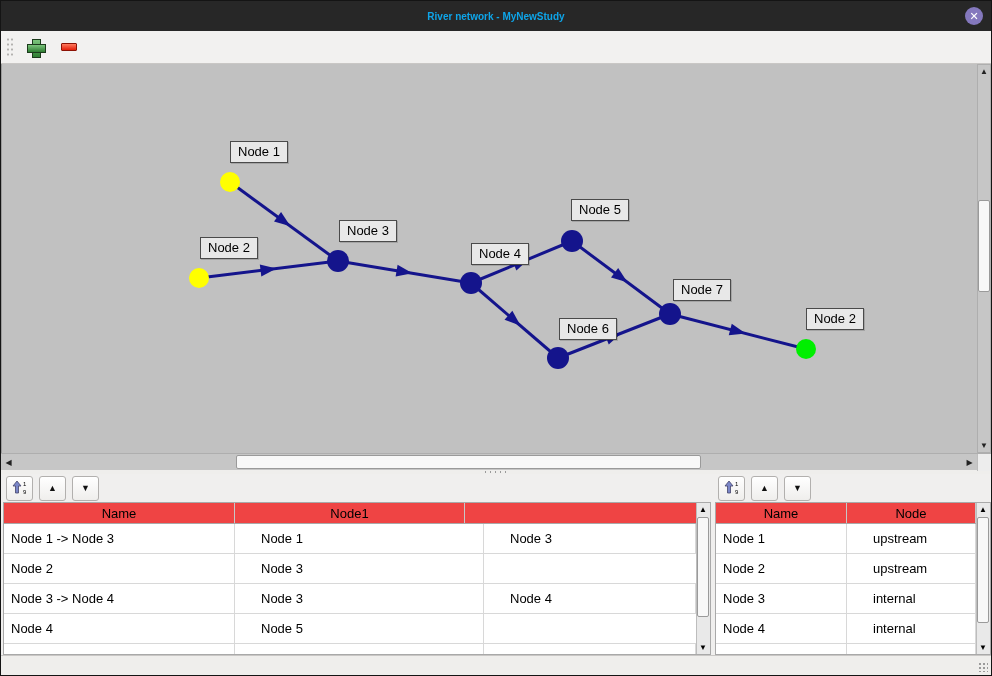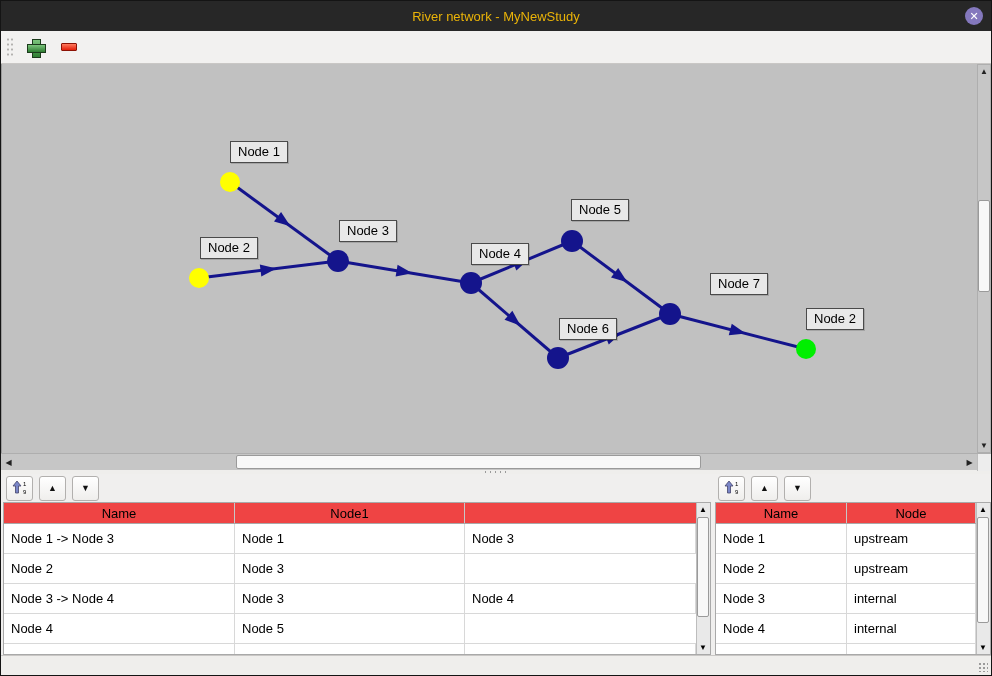--- a/index.html
+++ b/index.html
@@ -1,21 +1,21 @@
 <!DOCTYPE html>
 <html><head>
 <meta charset="utf-8">
 <style>
   * { margin:0; padding:0; box-sizing:border-box; }
   html,body { width:992px; height:676px; font-family:"Liberation Sans", sans-serif; }
   .window { width:992px; height:676px; border:1px solid #141414; background:#f0efee; display:flex; flex-direction:column; overflow:hidden; }
 
   
   .titlebar { height:30px; background:#272727; display:flex; align-items:center; justify-content:center; position:relative; flex:0 0 auto; }
-  .titlebar .title { color:#eab308; font-size:13px; font-weight:normal; }
+  .titlebar .title { color:#0ea5e9; font-size:10px; font-weight:bold; }
   .close-btn { position:absolute; right:8px; top:6px; width:18px; height:18px; border-radius:50%; background:#8478bd; color:#fff; font-size:11px; line-height:18px; text-align:center; cursor:default; }
 
   
   .main-toolbar { height:33px; background:#f2f1f0; border-bottom:1px solid #c9c7c5; display:flex; align-items:center; flex:0 0 auto; position:relative; }
   .tb-handle { width:8px; height:20px; margin:0 8px 0 5px;
     background-image:radial-gradient(circle, #b3b1af 1px, transparent 1.2px);
     background-size:4px 5px; }
   .tb-btn { width:26px; height:26px; display:flex; align-items:center; justify-content:center; margin-right:8px; }
   .icon-plus { position:relative; width:17px; height:17px; }
   .icon-plus:before { content:""; position:absolute; left:5px; top:0; width:7px; height:17px; background:linear-gradient(#7cc47c,#2e7d32); border:1px solid #1c3b1c; }
@@ -51,21 +51,21 @@
   .panel-right { width:276px; }
   .mini-toolbar { height:28px; display:flex; align-items:center; gap:6px; padding:1px 0 1px 3px; }
   .mini-btn { width:27px; height:25px; border:1px solid #b2b0ae; border-radius:3px; background:linear-gradient(#ffffff,#efeeec); display:flex; align-items:center; justify-content:center; font-size:9px; color:#111; }
 
   
   .tablewrap { display:flex; flex:1; border:1px solid #a9a9a9; background:#fff; overflow:hidden; }
   .table { flex:1; display:flex; flex-direction:column; overflow:hidden; }
   .tr-head { display:grid; background:#ef4444; border-bottom:1px solid #a9a9a9; height:21px; flex:0 0 auto; }
   .th { font-size:13px; color:#000; display:flex; align-items:center; justify-content:center; border-right:1px solid #c7c7c7; }
   .tbody { display:flex; flex-direction:column; }
-  .tr { display:grid; height:30px; border-bottom:1px solid #d8d8d8; background:#fff; flex:0 0 auto; }
+  .tr { display:grid; height:30px; border-bottom:1px solid #d8d8d8; background:#fff; flex:0 0 auto;gap:19px; }
   .td { font-size:13px; color:#000; display:flex; align-items:center; padding-left:7px; border-right:1px solid #d8d8d8; overflow:hidden; white-space:nowrap; }
   .cols-3 .tr-head, .cols-3 .tr { grid-template-columns:231px 230px 1fr; }
   .cols-2 .tr-head, .cols-2 .tr { grid-template-columns:131px 1fr; }
   .table-vscroll { width:14px; background:#e9e9e9; border-left:1px solid #bdbdbd; position:relative; }
 
   
   .bottomstrip { flex:1; background:#efeeec; border-top:1px solid #c9c7c5; position:relative; }
   .grip { position:absolute; right:3px; bottom:3px; width:10px; height:10px;
     background-image:radial-gradient(circle,#9a9a9a 1px, transparent 1.2px); background-size:4px 4px; }
 </style>
@@ -117,21 +117,21 @@
           <circle cx="668" cy="250" r="11" fill="#14148c"></circle>
           <circle cx="804" cy="285" r="10" fill="#00ef00"></circle>
         </svg>
       <div id="labels">
           <div class="node-label" style="left: 228px; top: 77px;">Node 1</div>
           <div class="node-label" style="left: 198px; top: 173px;">Node 2</div>
           <div class="node-label" style="left: 337px; top: 156px;">Node 3</div>
           <div class="node-label" style="left: 469px; top: 179px;">Node 4</div>
           <div class="node-label" style="left: 569px; top: 135px;">Node 5</div>
           <div class="node-label" style="left: 557px; top: 254px;">Node 6</div>
-          <div class="node-label" style="left: 671px; top: 209px; margin-left: 37px;">Node 7</div>
+          <div class="node-label" style="left: 671px; top: 215px;">Node 7</div>
           <div class="node-label" style="left: 804px; top: 244px;">Node 2</div>
         </div>
     </div>
     <div class="vscroll" style="height:389px;">
       <span class="arrow up">▲</span>
       <span class="thumb" style="top:135px; height:92px;"></span>
       <span class="arrow down">▼</span>
     </div>
   </div>
 

